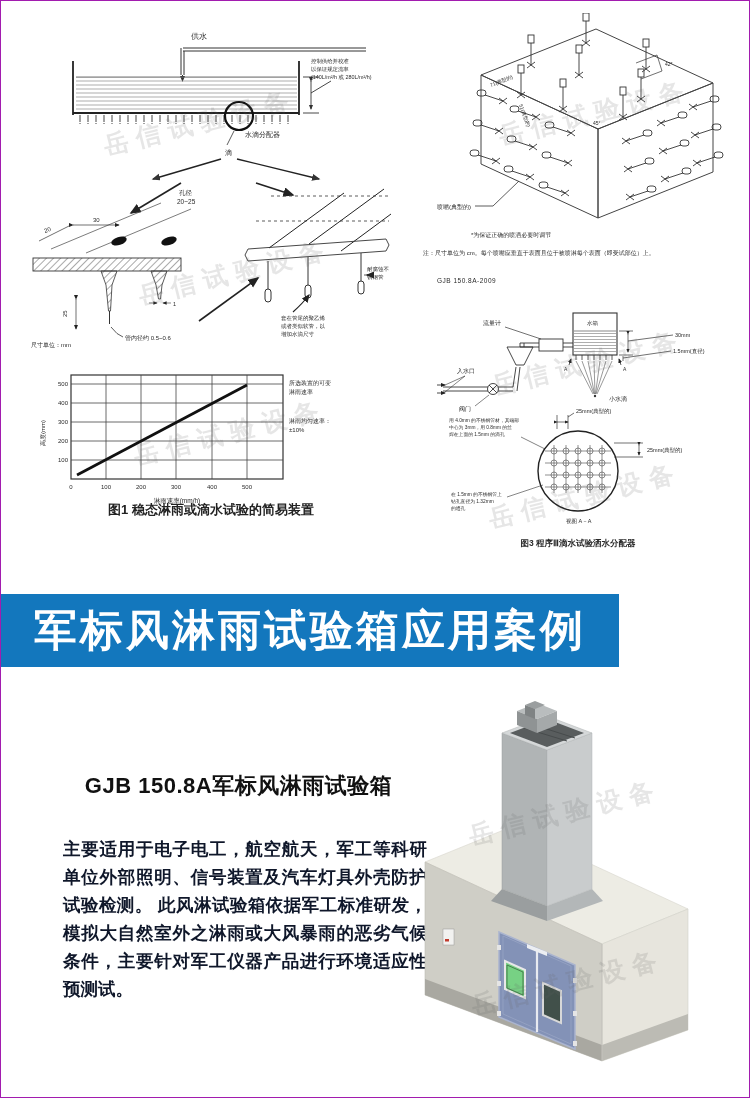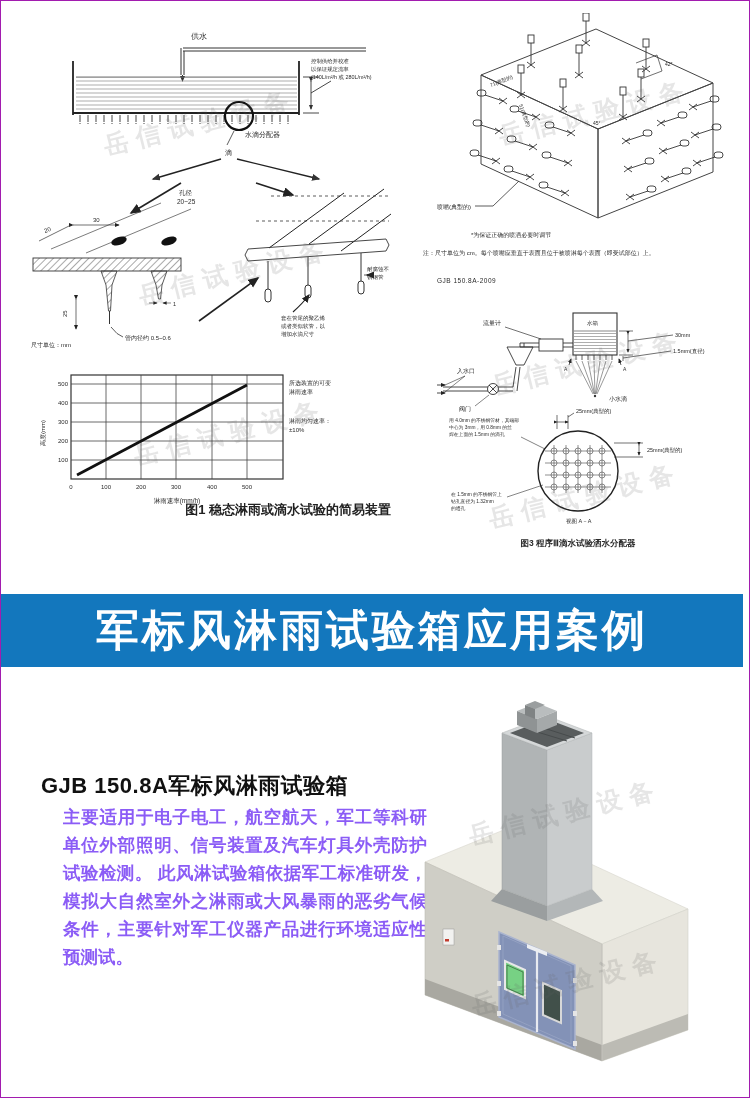--- a/index.html
+++ b/index.html
@@ -2,29 +2,29 @@
 <html><head>
 <meta charset="utf-8">
 <style>
   html,body{margin:0;padding:0;background:#fff;}
   .page{position:relative;width:750px;height:1098px;background:#ffffff;overflow:hidden;
         font-family:"Liberation Sans",sans-serif;border:1px solid #a21caf;box-sizing:border-box;}
   svg text{font-family:"Liberation Sans",sans-serif;fill:#2a2a2a;}
   .abs{position:absolute;}
   .wm{position:absolute;transform:rotate(-14deg);font-size:25px;font-weight:700;
       color:rgba(100,100,100,0.16);letter-spacing:8px;white-space:nowrap;pointer-events:none;}
-  .fig-caption{position:absolute;left:30px;width:360px;text-align:right;
+  .fig-caption{position:absolute;left:30px;width:360px;text-align:center;
       font-size:13px;font-weight:700;color:#222;}
-  .banner{position:absolute;left:0;top:593px;width:742px;height:73px;
+  .banner{position:absolute;left:0;top:593px;width:618px;height:73px;
       display:flex;align-items:center;justify-content:center;}
   .banner h1{margin:0;font-size:43px;font-weight:700;letter-spacing:3px;color:#fff;}
-  .p-title{position:absolute;left:40px;top:770px;width:395px;
+  .p-title{position:absolute;left:40px;top:770px;width:395px;text-align:center;
       font-size:22px;font-weight:700;color:#111;letter-spacing:0.5px;}
-  .p-desc{position:absolute;left:62px;top:802px;width:364px;font-size:17.5px;
-      line-height:28px;color:#8b5cf6;text-align:justify;font-weight:600;}
+  .p-desc{position:absolute;left:62px;top:834px;width:364px;font-size:17.5px;
+      line-height:28px;color:#0f172a;text-align:justify;font-weight:600;}
 </style>
 </head>
 <body>
 
 <div class="page">
 
   <svg class="abs" style="left:30px;top:22px" width="360" height="158" viewBox="0 0 360 158">
     <defs>
       <marker id="ah1" markerWidth="7" markerHeight="7" refX="5" refY="2.5" orient="auto">
         <path d="M0,0 L6,2.5 L0,5 z" fill="#333"></path>

